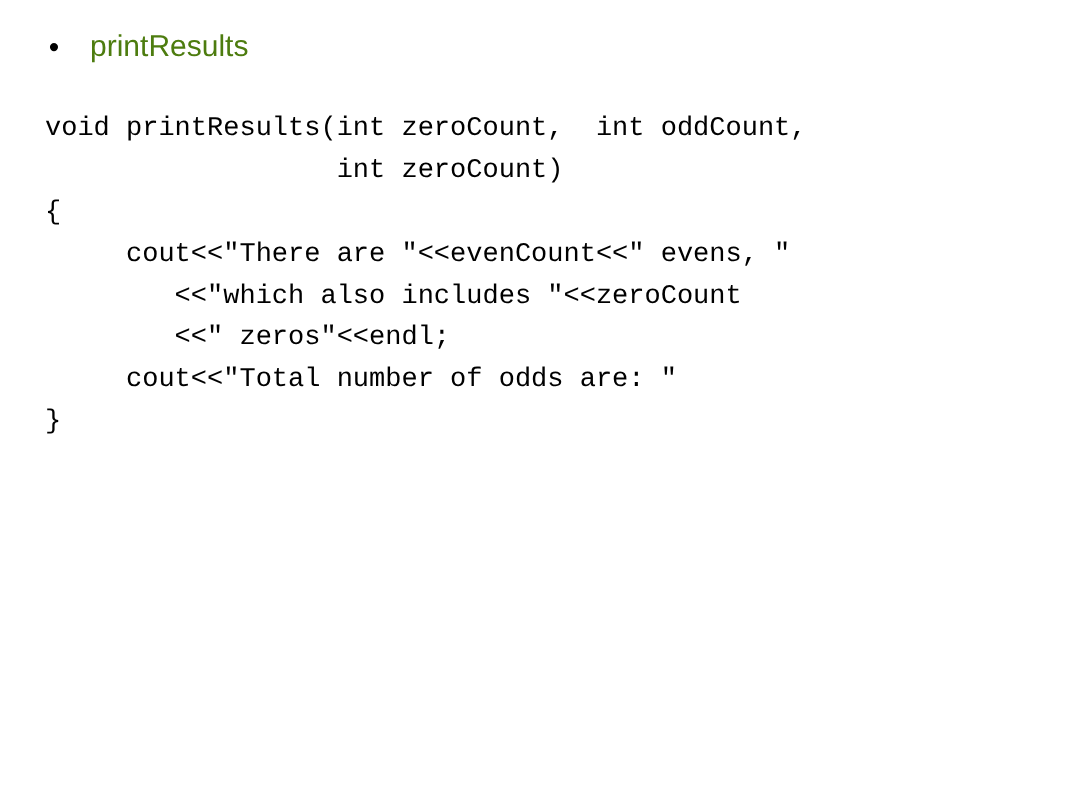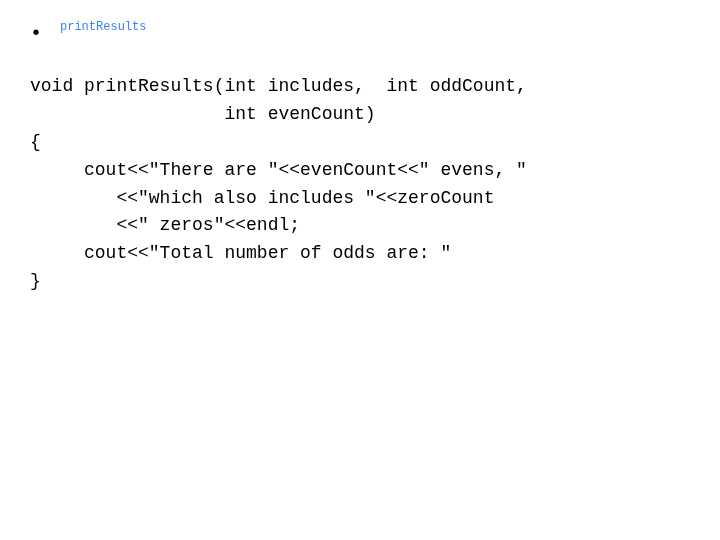--- a/index.html
+++ b/index.html
@@ -25,23 +25,23 @@
     }
 
     .bullet {
       font-size: 20px;
       margin-right: 18px;
       margin-top: 2px;
       color: #000000;
     }
 
     .bullet-label {
-      font-size: 12px;
-      color: #3b82f6;
-      font-family: Liberation Mono, monospace;
+      font-size: 20px;
+      color: #4d7c0f;
+      font-family: Liberation Sans, sans-serif;
     }
 
     .code-block {
       margin-top: 10px;
       color: #000000;
       line-height: 1.55;
       font-family: 'Courier New', Courier, monospace;
       font-size: 18px;
     }
 
@@ -52,21 +52,21 @@
   </style>
 </head>
 <body>
 
 <div class="bullet-section">
   <span class="bullet">•</span>
   <span class="bullet-label">printResults</span>
 </div>
 
 <div class="code-block">
-  <span class="code-line">void printResults(int includes,  int oddCount,</span>
-  <span class="code-line">                  int evenCount)</span>
+  <span class="code-line">void printResults(int zeroCount,  int oddCount,</span>
+  <span class="code-line">                  int zeroCount)</span>
   <span class="code-line">{</span>
   <span class="code-line">     cout&lt;&lt;"There are "&lt;&lt;evenCount&lt;&lt;" evens, "</span>
   <span class="code-line">        &lt;&lt;"which also includes "&lt;&lt;zeroCount</span>
   <span class="code-line">        &lt;&lt;" zeros"&lt;&lt;endl;</span>
   <span class="code-line">     cout&lt;&lt;"Total number of odds are: "</span>
   <span class="code-line">}</span>
 </div>
 
 </body></html>

